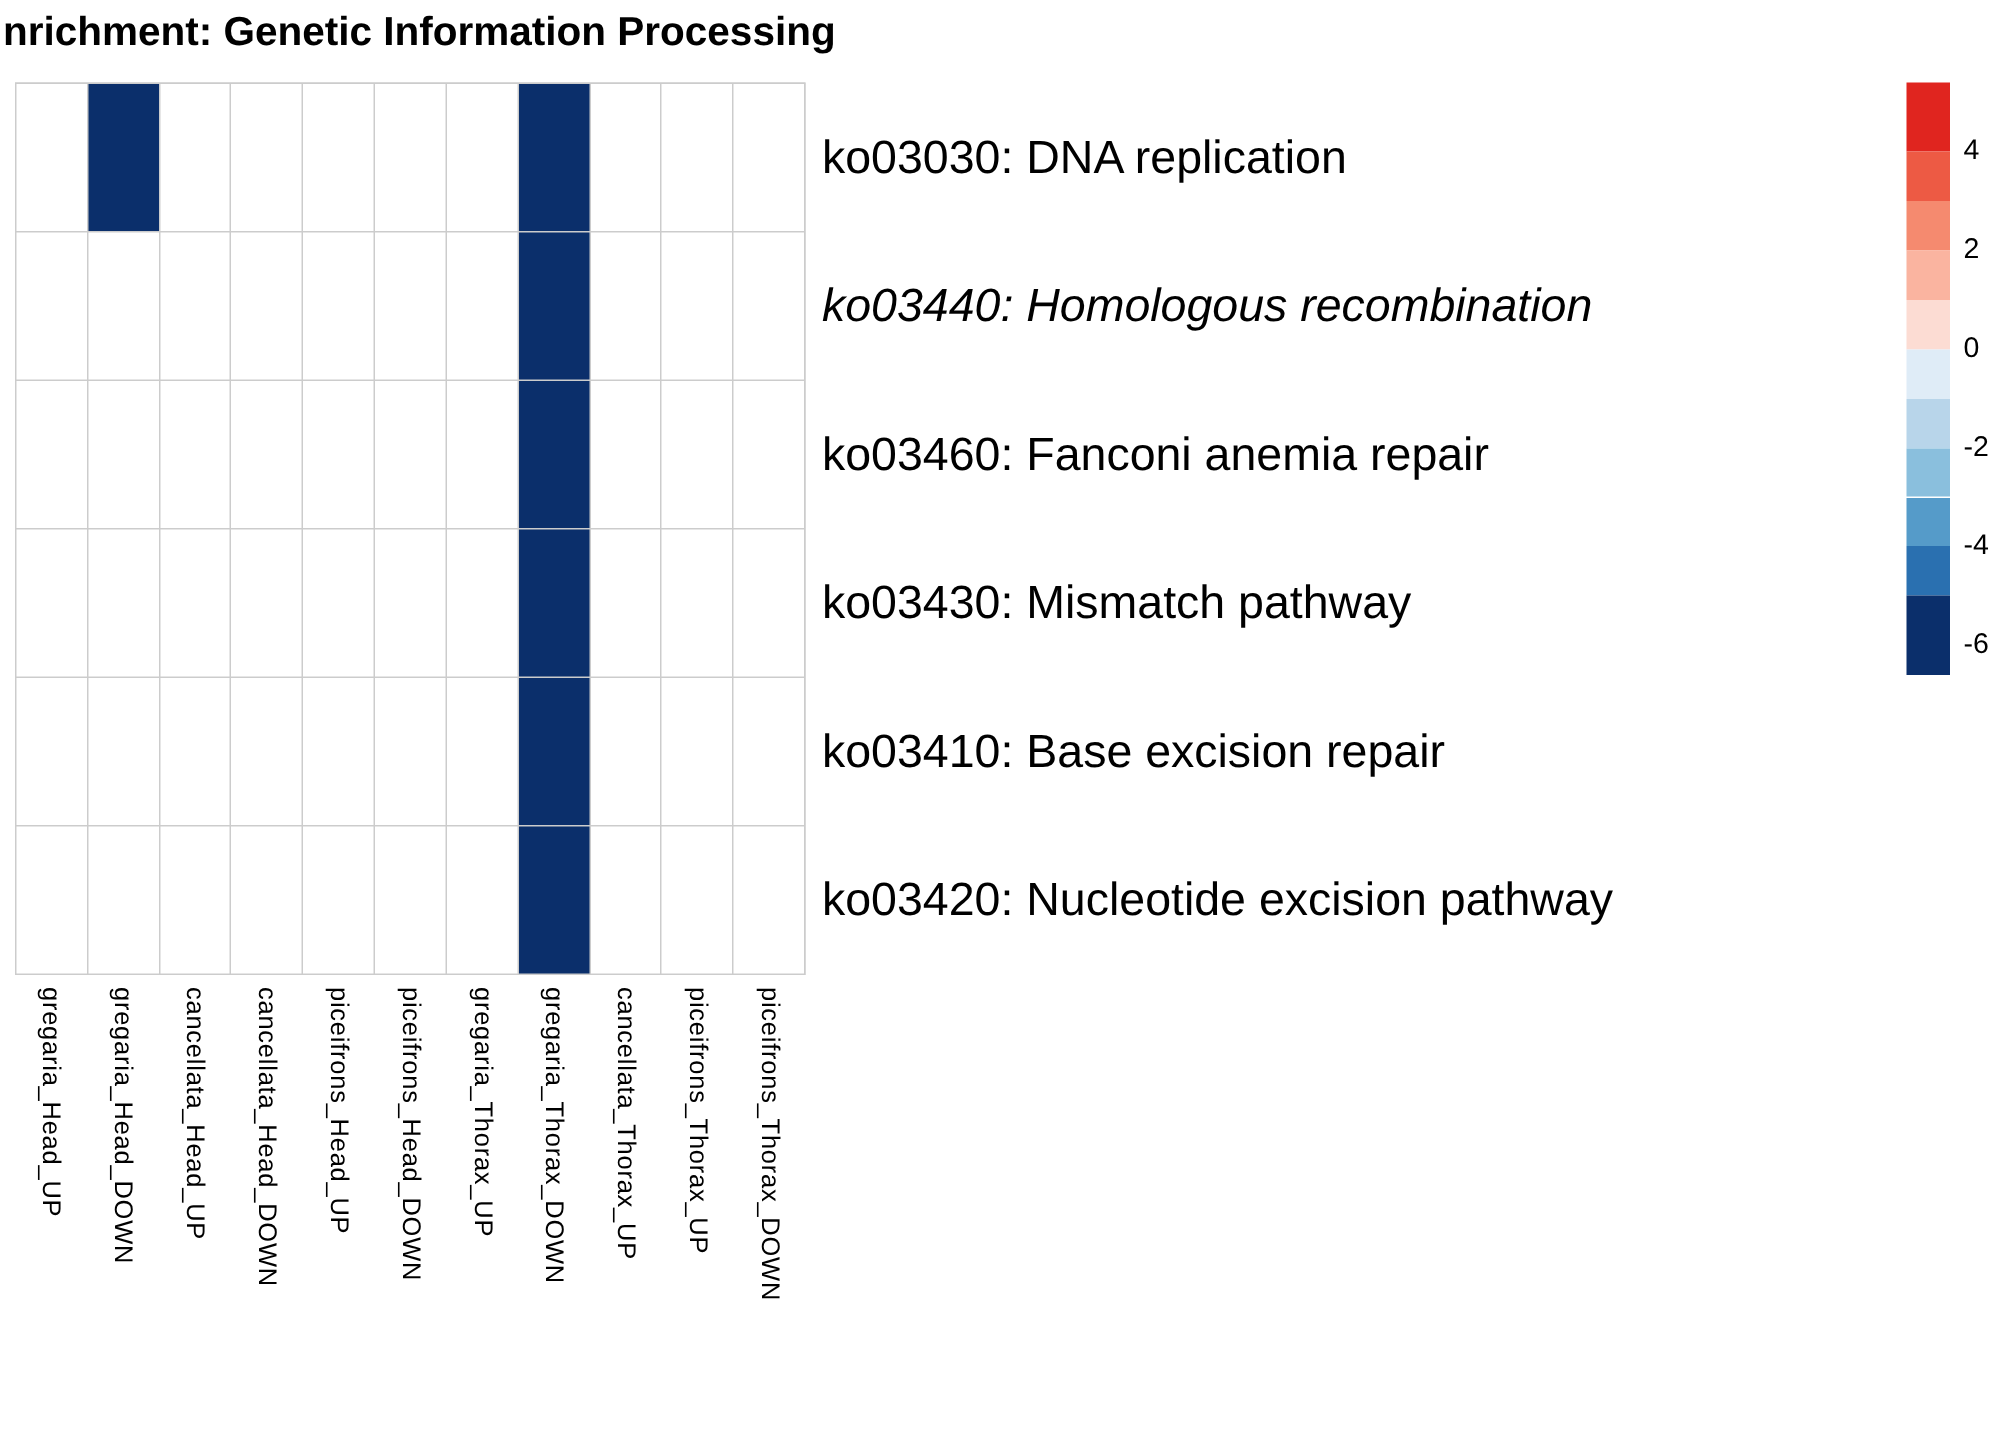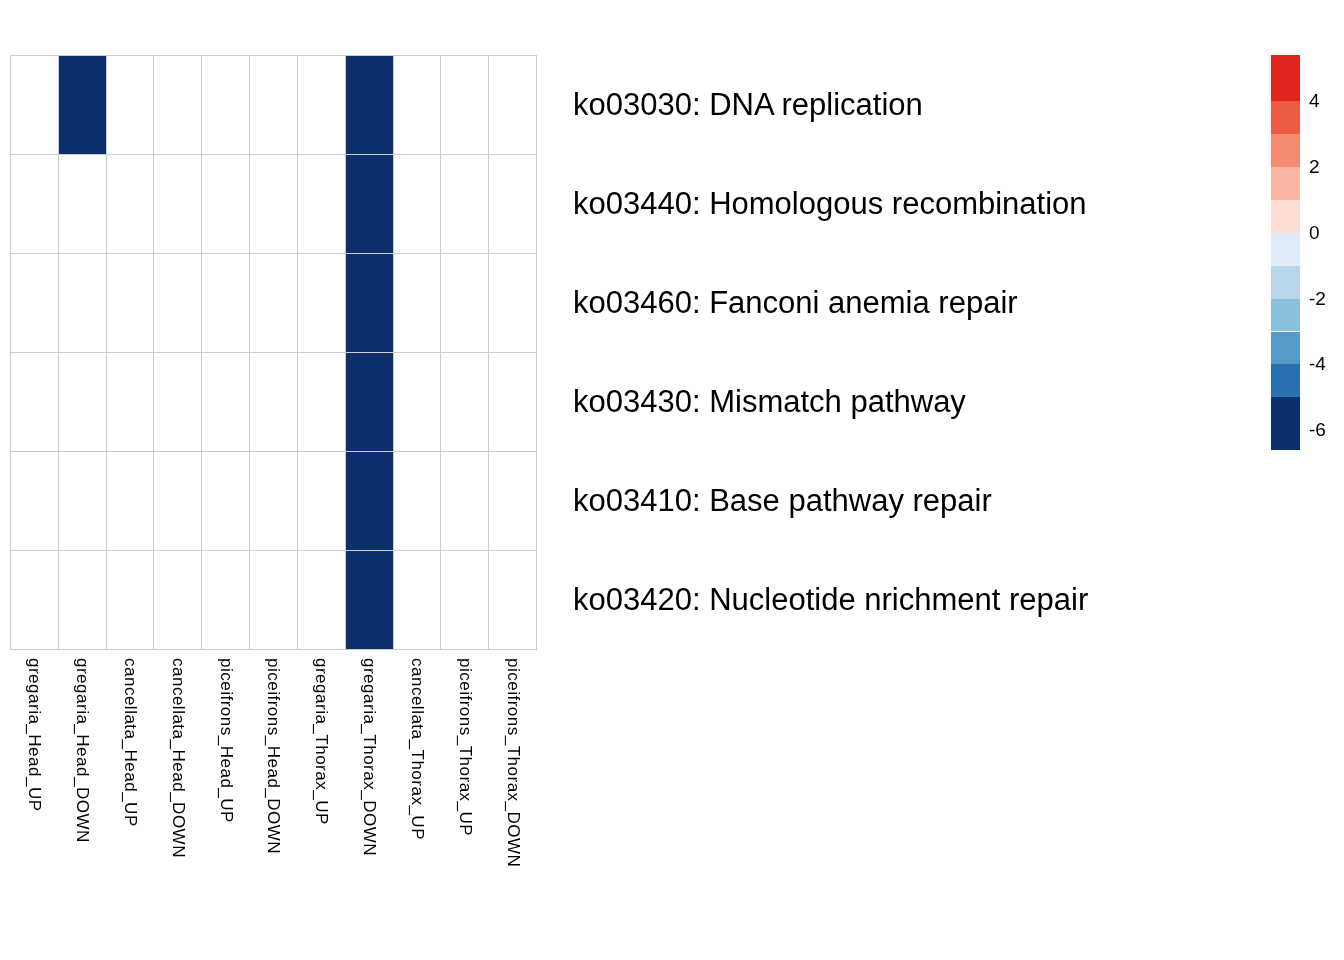--- a/index.html
+++ b/index.html
@@ -28,35 +28,36 @@
     position:absolute;top:658px;height:300px;
     display:flex;justify-content:center;align-items:flex-start;
   }
   .xlab span{
     writing-mode:vertical-rl;text-orientation:mixed;
     font-size:17px;color:#000000;white-space:nowrap;letter-spacing:0.5px;
   }
 
   .y-axis-labels{position:absolute;left:0;top:0;}
   .ylab{
-    position:absolute;left:573px;transform:translateY(-50%);
+    position:absolute;left:548px;transform:translateY(-50%);
     font-size:31px;color:#000000;white-space:nowrap;
   }
 
   .colorbar{position:absolute;left:0;top:0;}
   .cbseg{position:absolute;left:1271px;width:29px;}
   .cbtick{
     position:absolute;left:1309px;transform:translateY(-50%);
     font-size:19px;color:#000000;white-space:nowrap;
   }
 </style>
 </head>
 <body>
 
 <div id="stage">
+  <div class="chart-title">nrichment: Genetic Information Processing</div>
   <div class="heatmap-grid">
       <div class="cell" style="background: rgb(255, 255, 255);"></div>
       <div class="cell" style="background: rgb(11, 47, 107);"></div>
       <div class="cell" style="background: rgb(255, 255, 255);"></div>
       <div class="cell" style="background: rgb(255, 255, 255);"></div>
       <div class="cell" style="background: rgb(255, 255, 255);"></div>
       <div class="cell" style="background: rgb(255, 255, 255);"></div>
       <div class="cell" style="background: rgb(255, 255, 255);"></div>
       <div class="cell" style="background: rgb(11, 47, 107);"></div>
       <div class="cell" style="background: rgb(255, 255, 255);"></div>
@@ -148,25 +149,25 @@
       </div>
       <div class="xlab" style="left: 441.182px; width: 47.9091px;">
         <span>piceifrons_Thorax_UP</span>
       </div>
       <div class="xlab" style="left: 489.091px; width: 47.9091px;">
         <span>piceifrons_Thorax_DOWN</span>
       </div>
     </div>
   <div class="y-axis-labels">
       <div class="ylab" style="top: 104.583px;">ko03030: DNA replication</div>
-      <div class="ylab" style="top: 203.75px;">ko03440: Homologous recombination</div>
+      <div class="ylab" style="top: 203.75px; font-style: italic;">ko03440: Homologous recombination</div>
       <div class="ylab" style="top: 302.917px;">ko03460: Fanconi anemia repair</div>
       <div class="ylab" style="top: 402.083px;">ko03430: Mismatch pathway</div>
-      <div class="ylab" style="top: 501.25px;">ko03410: Base pathway repair</div>
-      <div class="ylab" style="top: 600.417px;">ko03420: Nucleotide nrichment repair</div>
+      <div class="ylab" style="top: 501.25px;">ko03410: Base excision repair</div>
+      <div class="ylab" style="top: 600.417px;">ko03420: Nucleotide excision pathway</div>
     </div>
   <div class="colorbar">
       <div class="cbseg" style="top: 55px; height: 46.0833px; background: rgb(224, 37, 31);"></div>
       <div class="cbseg" style="top: 101.083px; height: 32.9167px; background: rgb(237, 90, 68);"></div>
       <div class="cbseg" style="top: 134px; height: 32.9167px; background: rgb(245, 138, 111);"></div>
       <div class="cbseg" style="top: 166.917px; height: 32.9167px; background: rgb(250, 180, 160);"></div>
       <div class="cbseg" style="top: 199.833px; height: 32.9167px; background: rgb(252, 220, 211);"></div>
       <div class="cbseg" style="top: 232.75px; height: 32.9167px; background: rgb(223, 236, 247);"></div>
       <div class="cbseg" style="top: 265.667px; height: 32.9167px; background: rgb(184, 213, 234);"></div>
       <div class="cbseg" style="top: 298.583px; height: 32.9167px; background: rgb(138, 191, 221);"></div>

